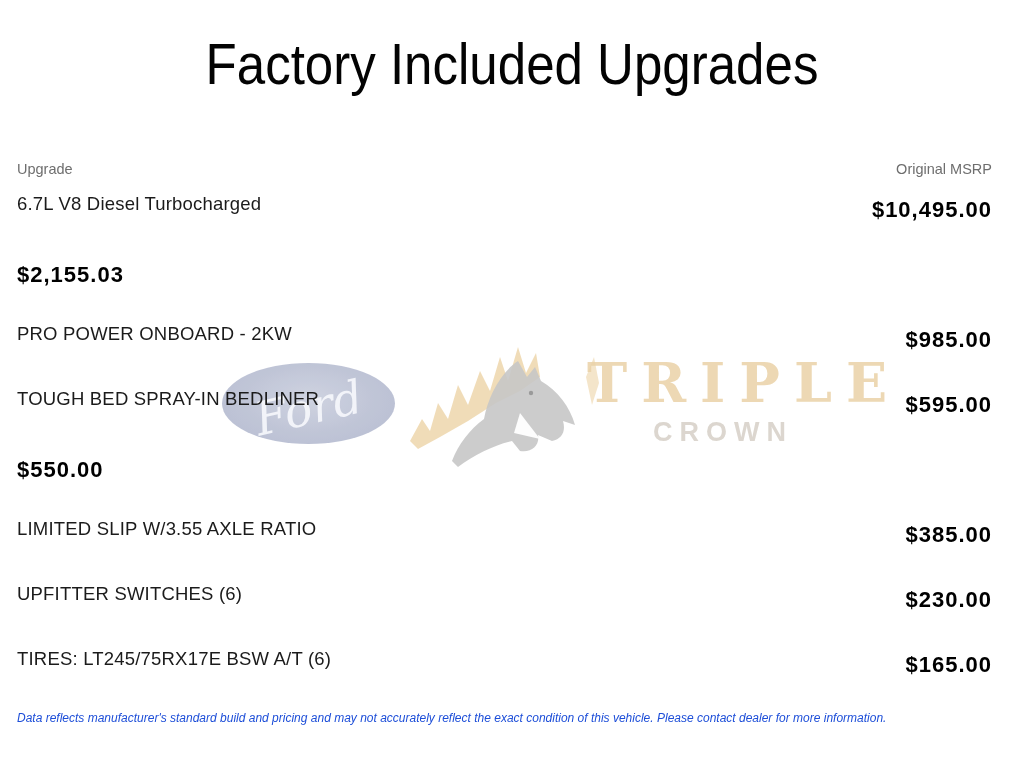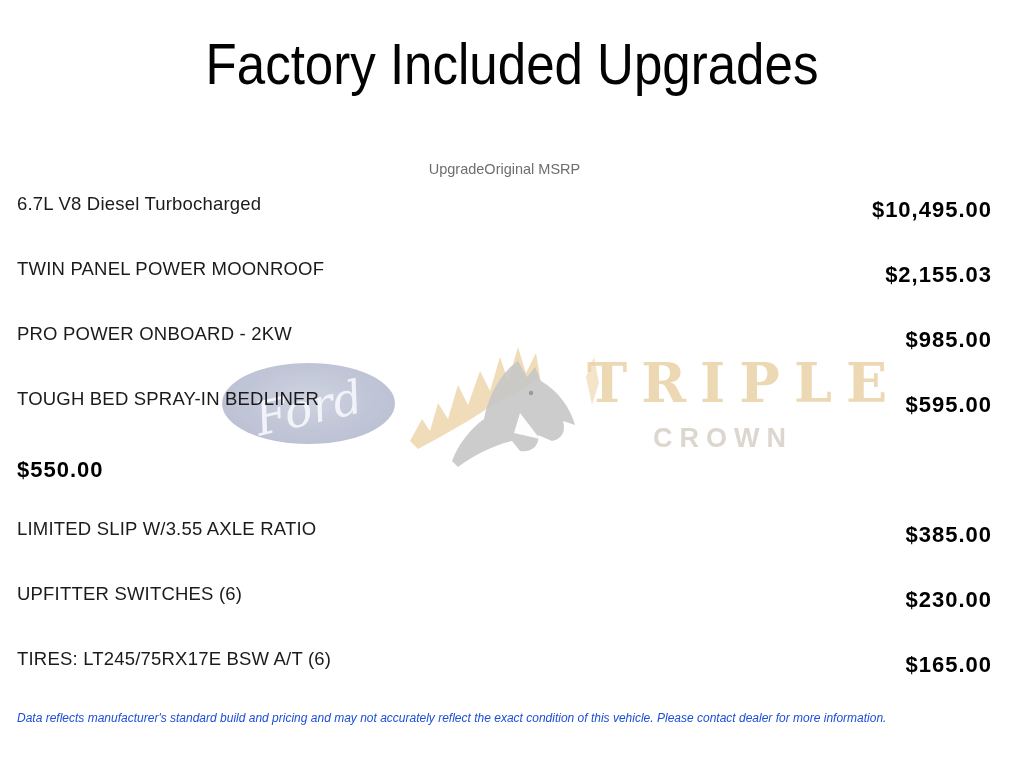--- a/index.html
+++ b/index.html
@@ -68,35 +68,35 @@
     font-family: "DejaVu Serif", serif;
     font-weight: bold;
     font-size: 54px;
     letter-spacing: 14px;
     color: #ead2a7;
     white-space: nowrap;
     opacity: 0.85;
   }
   .wm-crown {
     position: absolute;
-    left: 438px; top: 90px;
+    left: 438px; top: 84px;
     font-family: "Liberation Sans", sans-serif;
     font-weight: bold;
     font-size: 27px;
     letter-spacing: 7px;
     color: #d6d0c7;
     white-space: nowrap;
     opacity: 0.85;
   }
 
   
   .col-header {
     position: absolute;
     top: 161px; left: 17px; right: 32px;
-    display: flex; justify-content: center; align-items: baseline;
+    display: flex; justify-content: space-between; align-items: baseline;
     font-size: 14.5px;
     color: #6e6e6e;
     z-index: 1;
   }
   .rows {
     position: absolute;
     top: 171px; left: 17px; right: 32px;
     z-index: 1;
   }
   .row {
@@ -160,21 +160,20 @@
     <span>Original MSRP</span>
   </div>
 
   <div class="rows">
     <div class="row">
       <span class="upgrade-name">6.7L V8 Diesel Turbocharged</span>
       <span class="upgrade-price">$10,495.00</span>
     </div>
 
     <div class="row">
-      <span class="upgrade-name">TWIN PANEL POWER MOONROOF</span>
       <span class="upgrade-price">$2,155.03</span>
     </div>
 
     <div class="row">
       <span class="upgrade-name">PRO POWER ONBOARD - 2KW</span>
       <span class="upgrade-price">$985.00</span>
     </div>
 
     <div class="row">
       <span class="upgrade-name">TOUGH BED SPRAY-IN BEDLINER</span>

